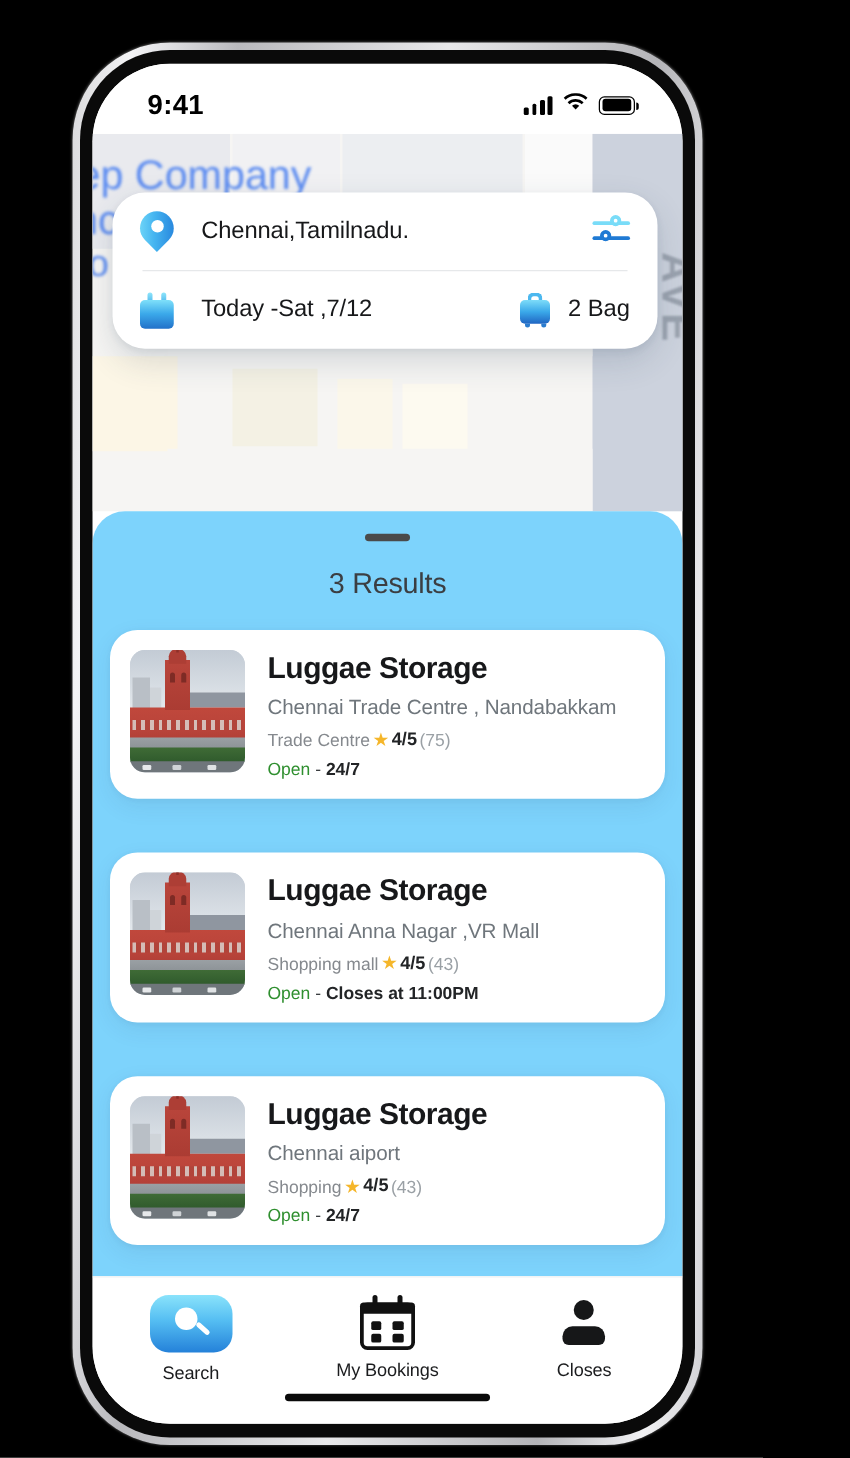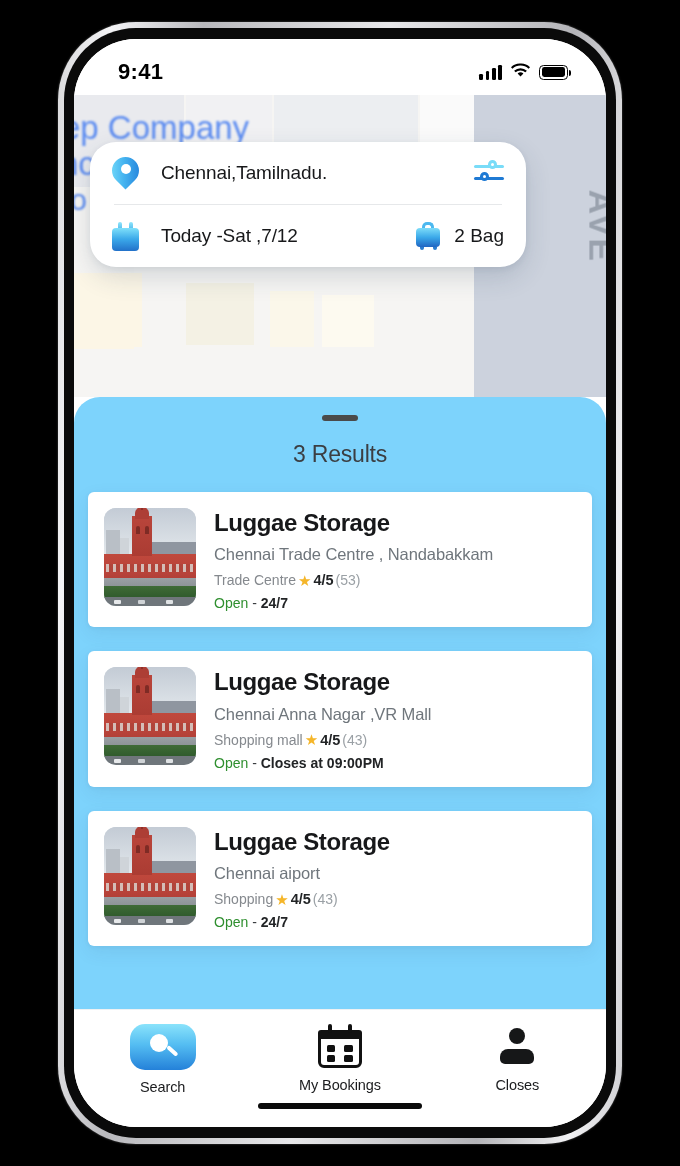--- a/index.html
+++ b/index.html
@@ -6,22 +6,22 @@
   html, body {
     width: 680px; height: 1166px;
     background: #000;
     font-family: "Liberation Sans", sans-serif;
     overflow: hidden;
   }
 
   
   #phone-frame {
     position: absolute;
-    left: 58px; top: 22px;
-    width: 564px; height: 1122px;
+    left: 58px; top: 34px;
+    width: 504px; height: 1122px;
     border-radius: 78px;
     background: linear-gradient(95deg,#d8d8da 0%,#f4f4f6 8%,#b9b9bd 22%,#e8e8ea 50%,#b4b4b8 78%,#f2f2f4 92%,#cfcfd3 100%);
     padding: 6px;
     box-shadow: 0 0 2px rgba(255,255,255,0.35);
   }
   #phone-bezel {
     width: 100%; height: 100%;
     border-radius: 72px;
     background: #0a0a0a;
     padding: 11px 10px;
@@ -220,24 +220,24 @@
   #results-count {
     text-align: center;
     font-size: 23px; font-weight: 500; color: #3b3e42;
     margin-top: 20px; letter-spacing: -0.2px;
   }
   #results-list { padding: 24px 14px 0; }
 
   .result-card {
     display: flex;
     background: #fff;
-    border-radius: 6px;
+    border-radius: 22px;
     box-shadow: 0 6px 18px rgba(45,70,95,0.09), 0 1px 4px rgba(45,70,95,0.06);
     padding: 16px 20px 16px 16px;
-    margin-bottom: 24px;
+    margin-bottom: 43px;
     min-height: 134px;
   }
   
   .thumb {
     flex: 0 0 92px; width: 92px; height: 98px;
     border-radius: 12px; overflow: hidden;
     position: relative;
     background: linear-gradient(180deg,#c7cfd8 0%,#dbe2e8 36%,#cfd6dc 52%);
   }
   .thumb .sky { position: absolute; inset: 0 0 52% 0; background: linear-gradient(180deg,#c3cbd5,#e3e8ec); }
@@ -499,21 +499,21 @@
                 <span class="car c2"></span>
                 <span class="car c3"></span>
             </div>
             <div class="result-info">
               <div class="result-title">Luggae Storage</div>
               <div class="result-address">Chennai Trade Centre , Nandabakkam</div>
               <div class="result-meta">
                 <span class="meta-category">Trade Centre</span>
                 <span class="meta-star">★</span>
                 <span class="meta-rating">4/5</span>
-                <span class="meta-reviews">(53)</span>
+                <span class="meta-reviews">(75)</span>
               </div>
               <div class="result-status">
                 <span class="status-open">Open</span><span class="status-dash"> - </span><span class="status-hours">24/7</span>
               </div>
             </div>
           </div>
 
           <div class="result-card">
             <div class="thumb">
               <span class="sky"></span>
@@ -537,21 +537,21 @@
             <div class="result-info">
               <div class="result-title">Luggae Storage</div>
               <div class="result-address">Chennai Anna Nagar ,VR Mall</div>
               <div class="result-meta">
                 <span class="meta-category">Shopping mall</span>
                 <span class="meta-star">★</span>
                 <span class="meta-rating">4/5</span>
                 <span class="meta-reviews">(43)</span>
               </div>
               <div class="result-status">
-                <span class="status-open">Open</span><span class="status-dash"> - </span><span class="status-hours">Closes at 09:00PM</span>
+                <span class="status-open">Open</span><span class="status-dash"> - </span><span class="status-hours">Closes at 11:00PM</span>
               </div>
             </div>
           </div>
 
           <div class="result-card">
             <div class="thumb">
               <span class="sky"></span>
                 <span class="hi-rise"></span>
                 <span class="hi-rise2"></span>
               <span class="roofline"></span>

